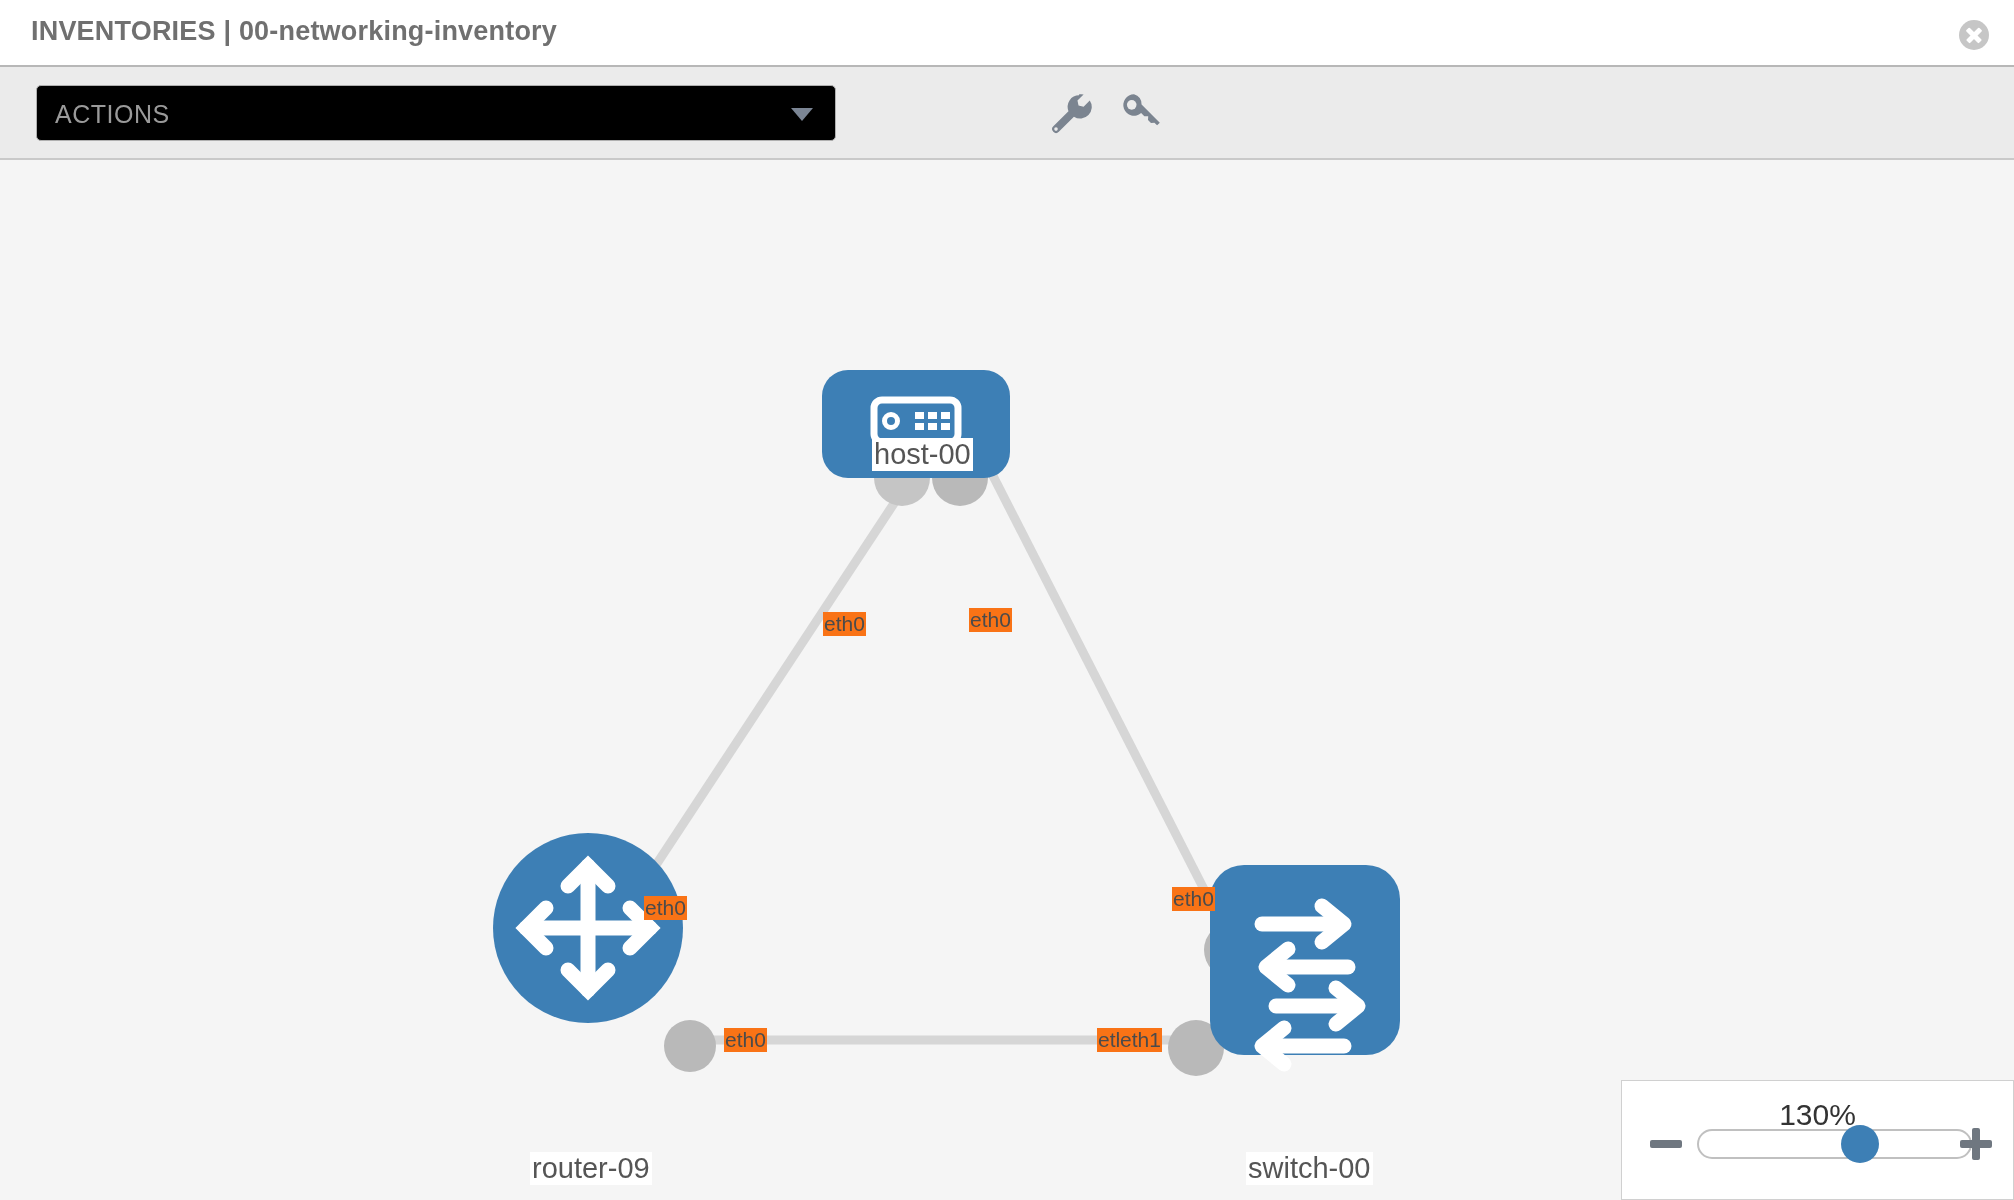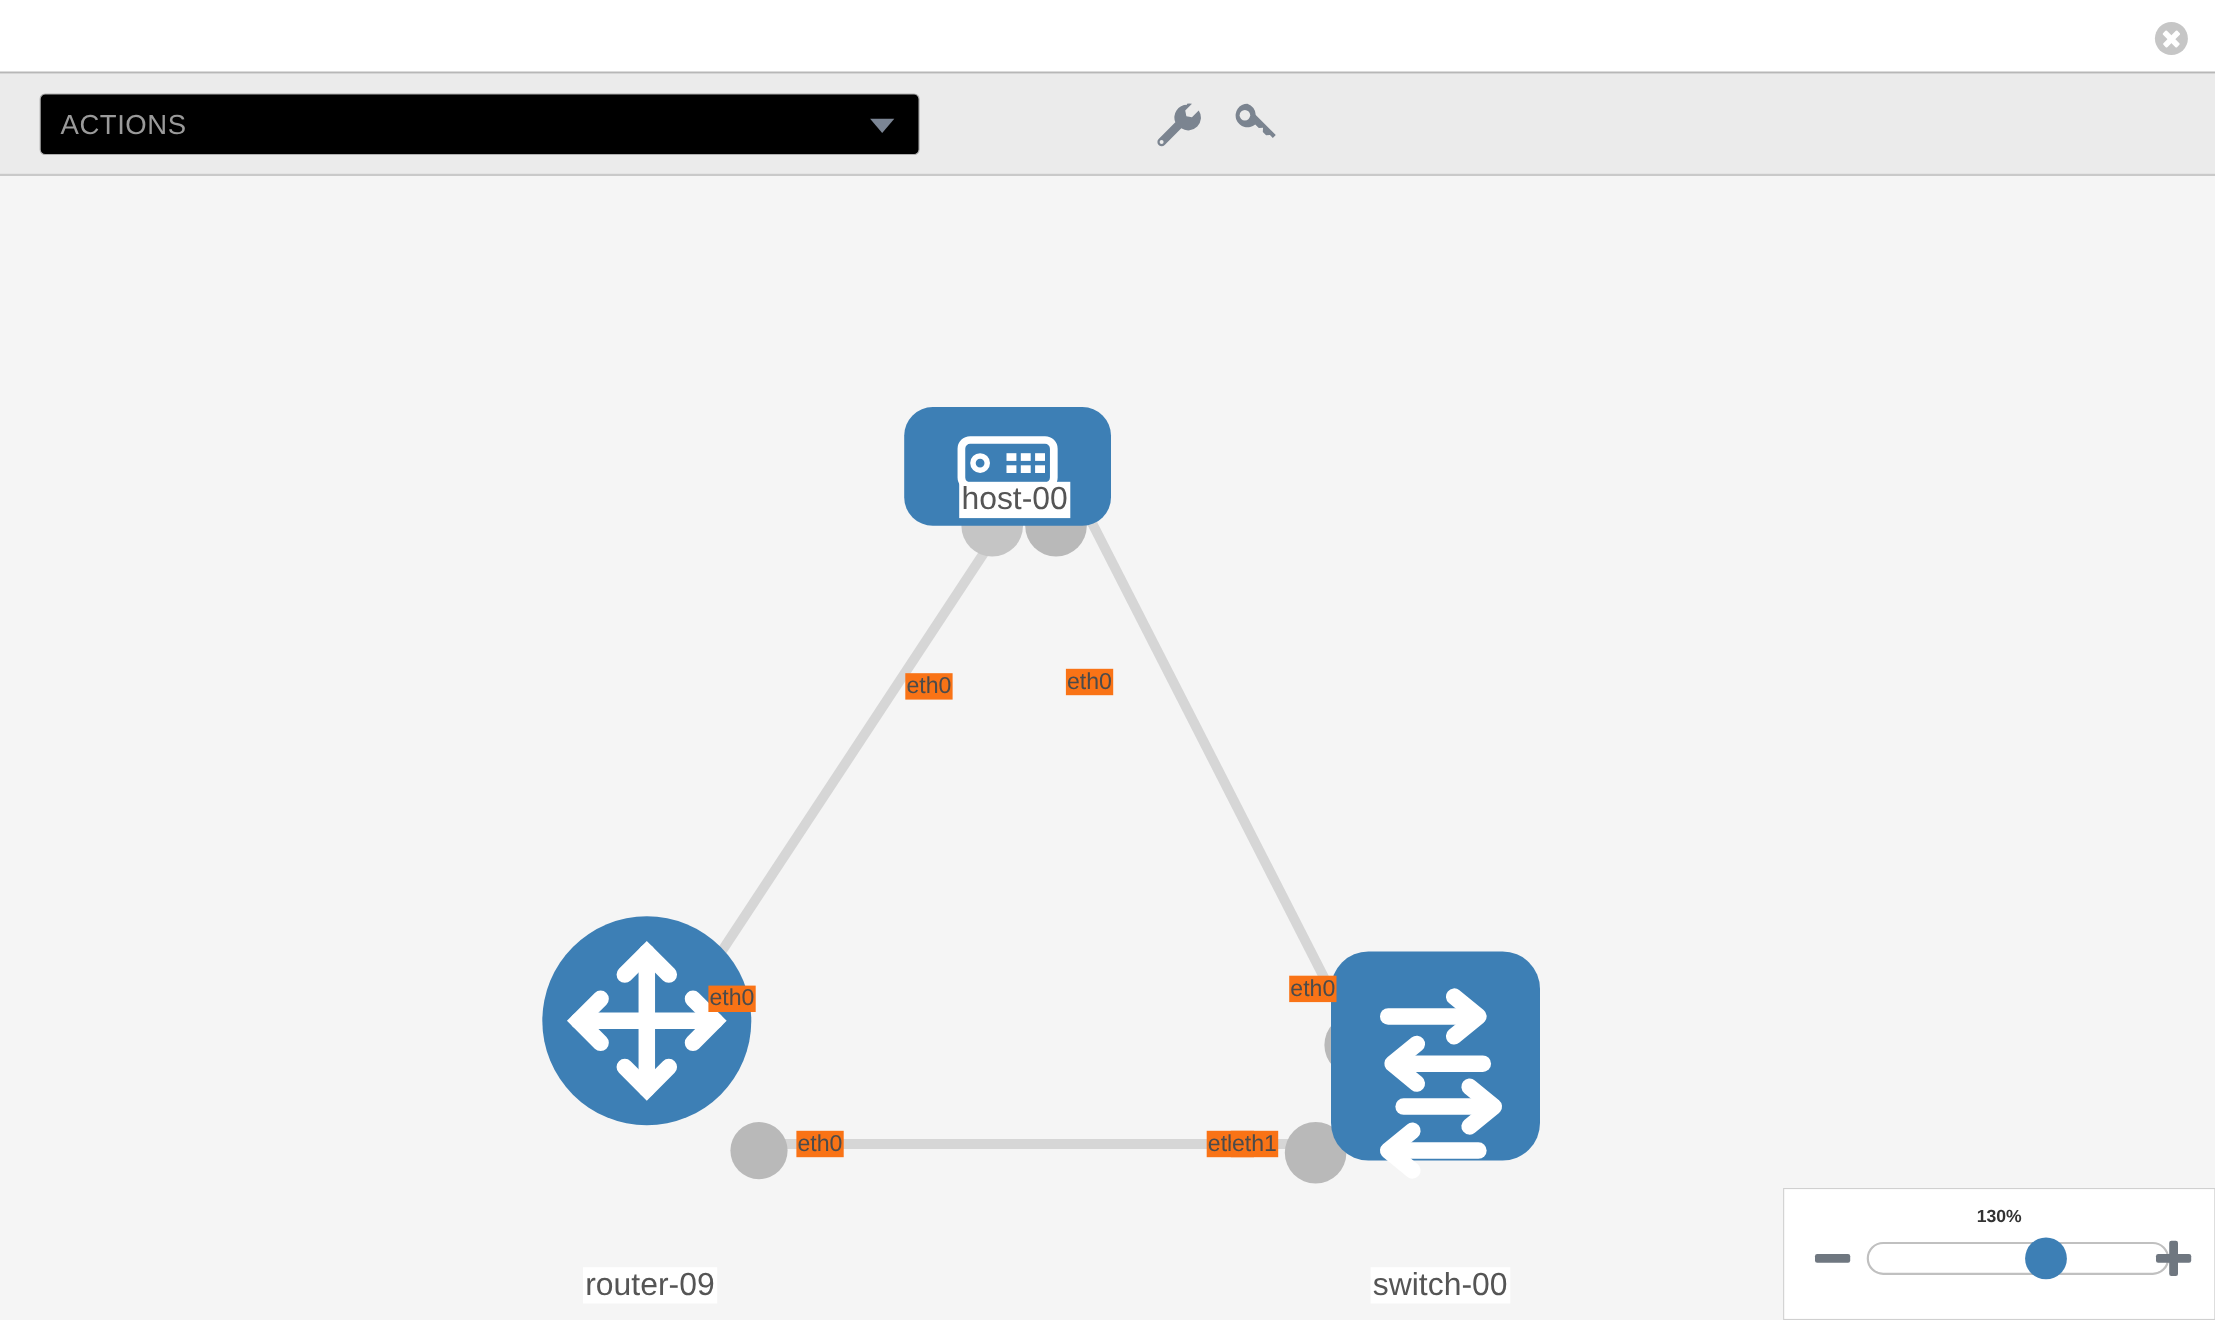--- a/index.html
+++ b/index.html
@@ -138,23 +138,22 @@
   .zoom-panel {
     position: absolute; left: 1621px; top: 1080px;
     width: 393px; height: 120px;
     background: #ffffff;
     border: 1px solid #d0d0d0;
     box-sizing: border-box;
   }
   .zoom-level {
     position: absolute; left: 0; right: 0; top: 17px;
     text-align: center;
-    font-size: 16px;
+    font-size: 30px;
     color: #333333;
-    font-weight: bold;
   }
   .zoom-minus, .zoom-plus {
     position: absolute; top: 46px;
     width: 34px; height: 34px;
     cursor: pointer;
   }
   .zoom-minus { left: 27px; }
   .zoom-plus  { right: 20px; }
   .zoom-minus .bar, .zoom-plus .barh, .zoom-plus .barv {
     position: absolute; background: #6f7780; border-radius: 2px;
@@ -180,20 +179,21 @@
     background: #3d7fb5;
     cursor: grab;
   }
 </style>
 </head>
 <body>
 
 <div id="app">
 
   <div class="header">
+    <div class="header-title">INVENTORIES | 00-networking-inventory</div>
     <div class="close-btn">
       <div class="x1"></div>
       <div class="x2"></div>
     </div>
   </div>
 
   <div class="toolbar"></div>
 
   <div class="actions-select">
     <div class="sel-label">ACTIONS</div>

